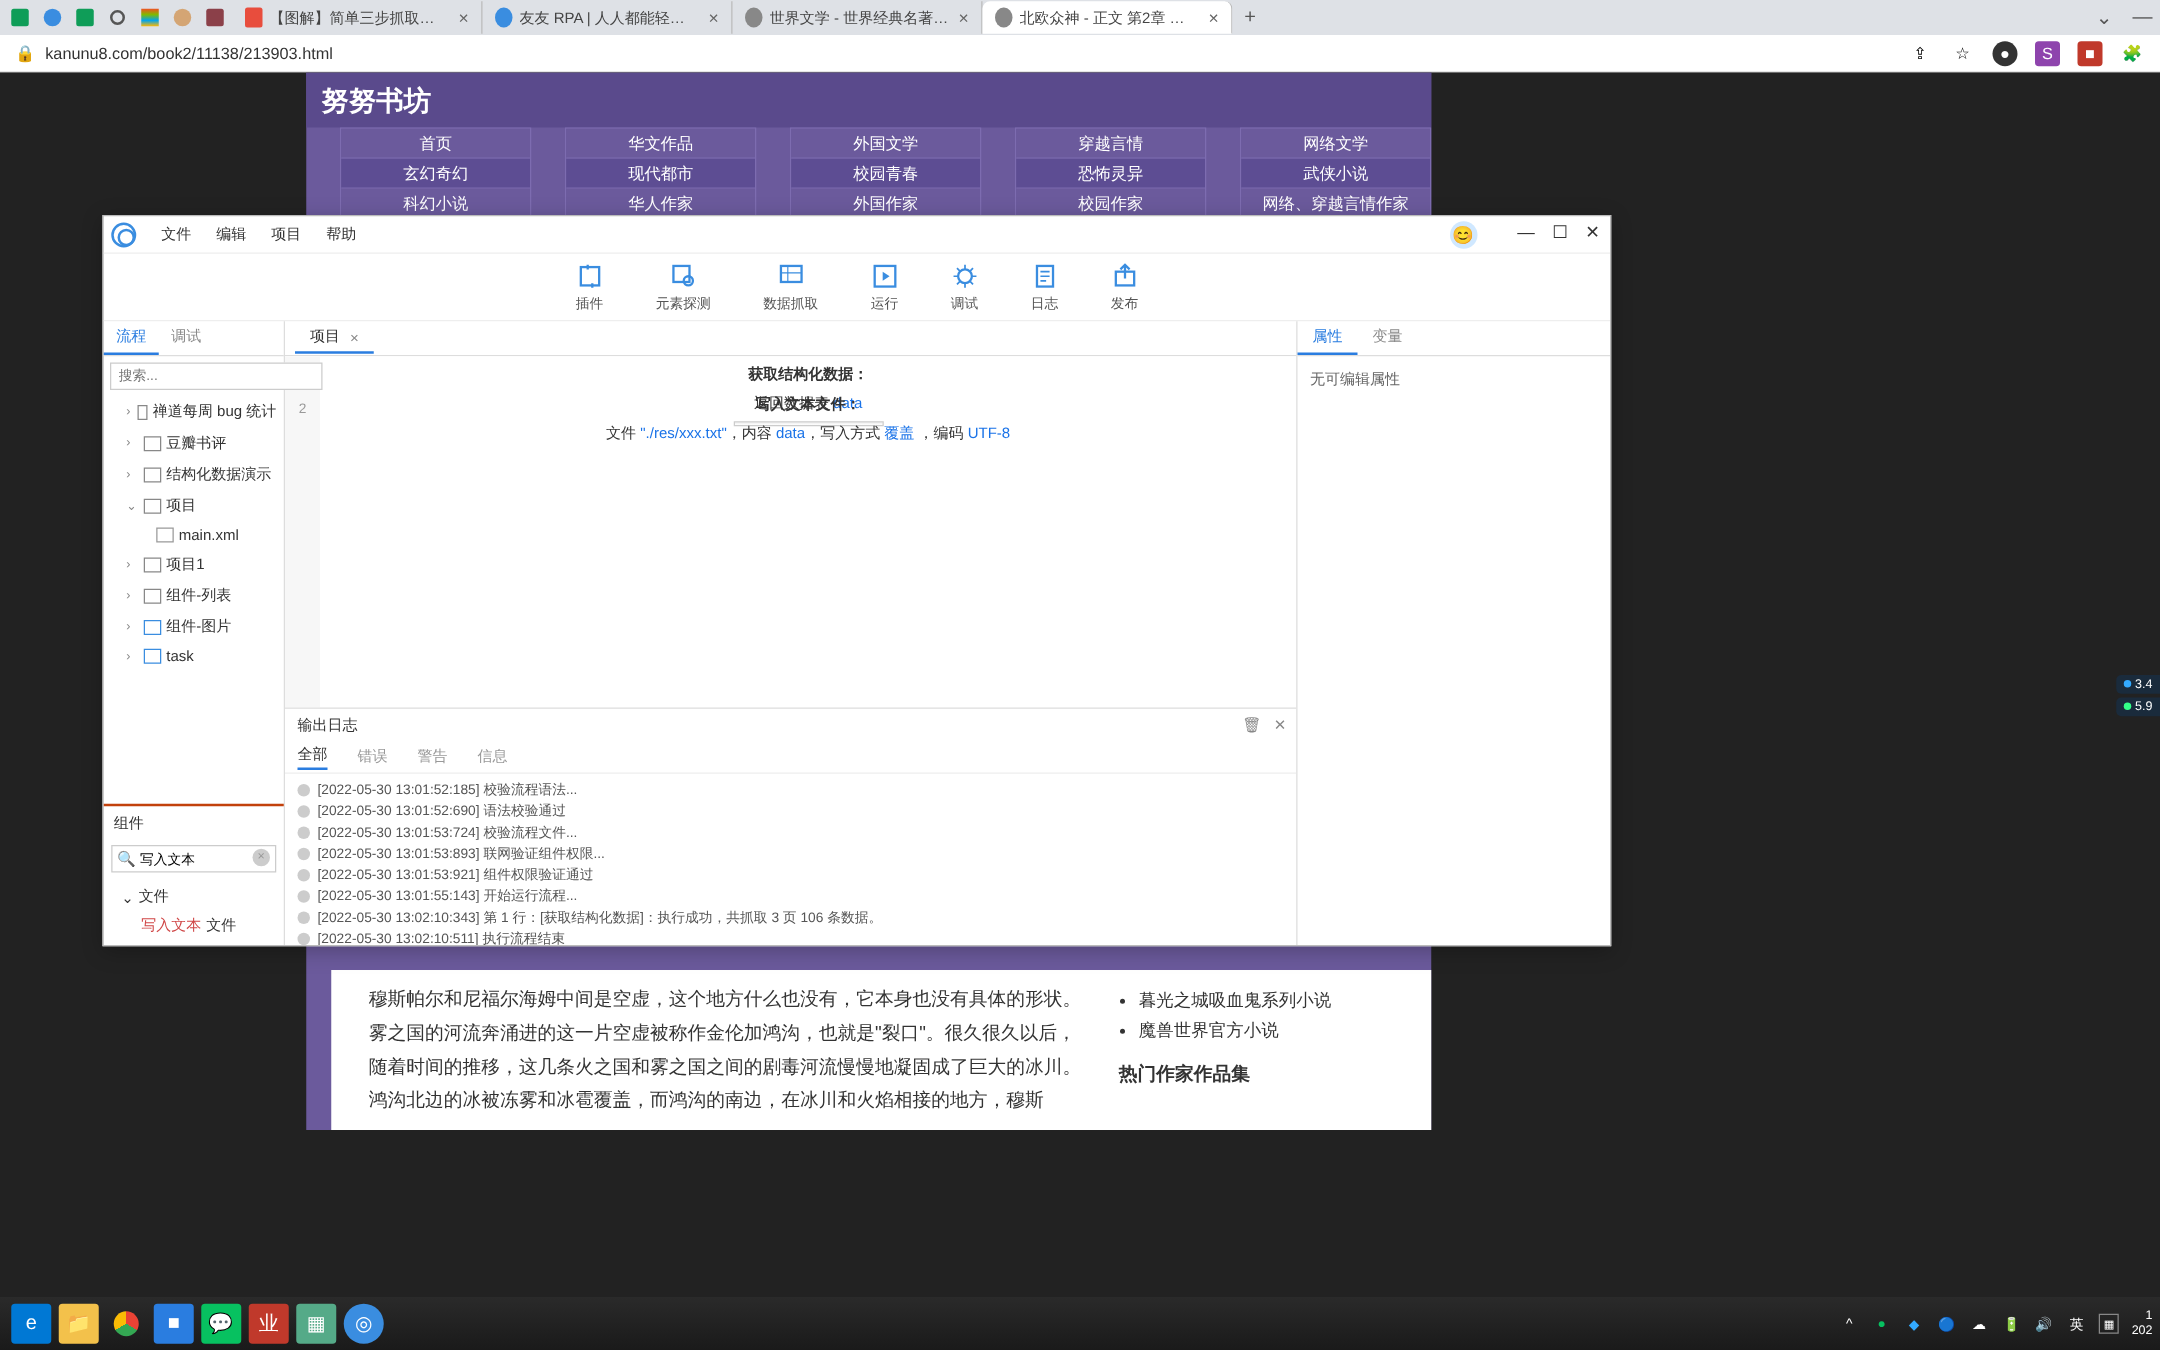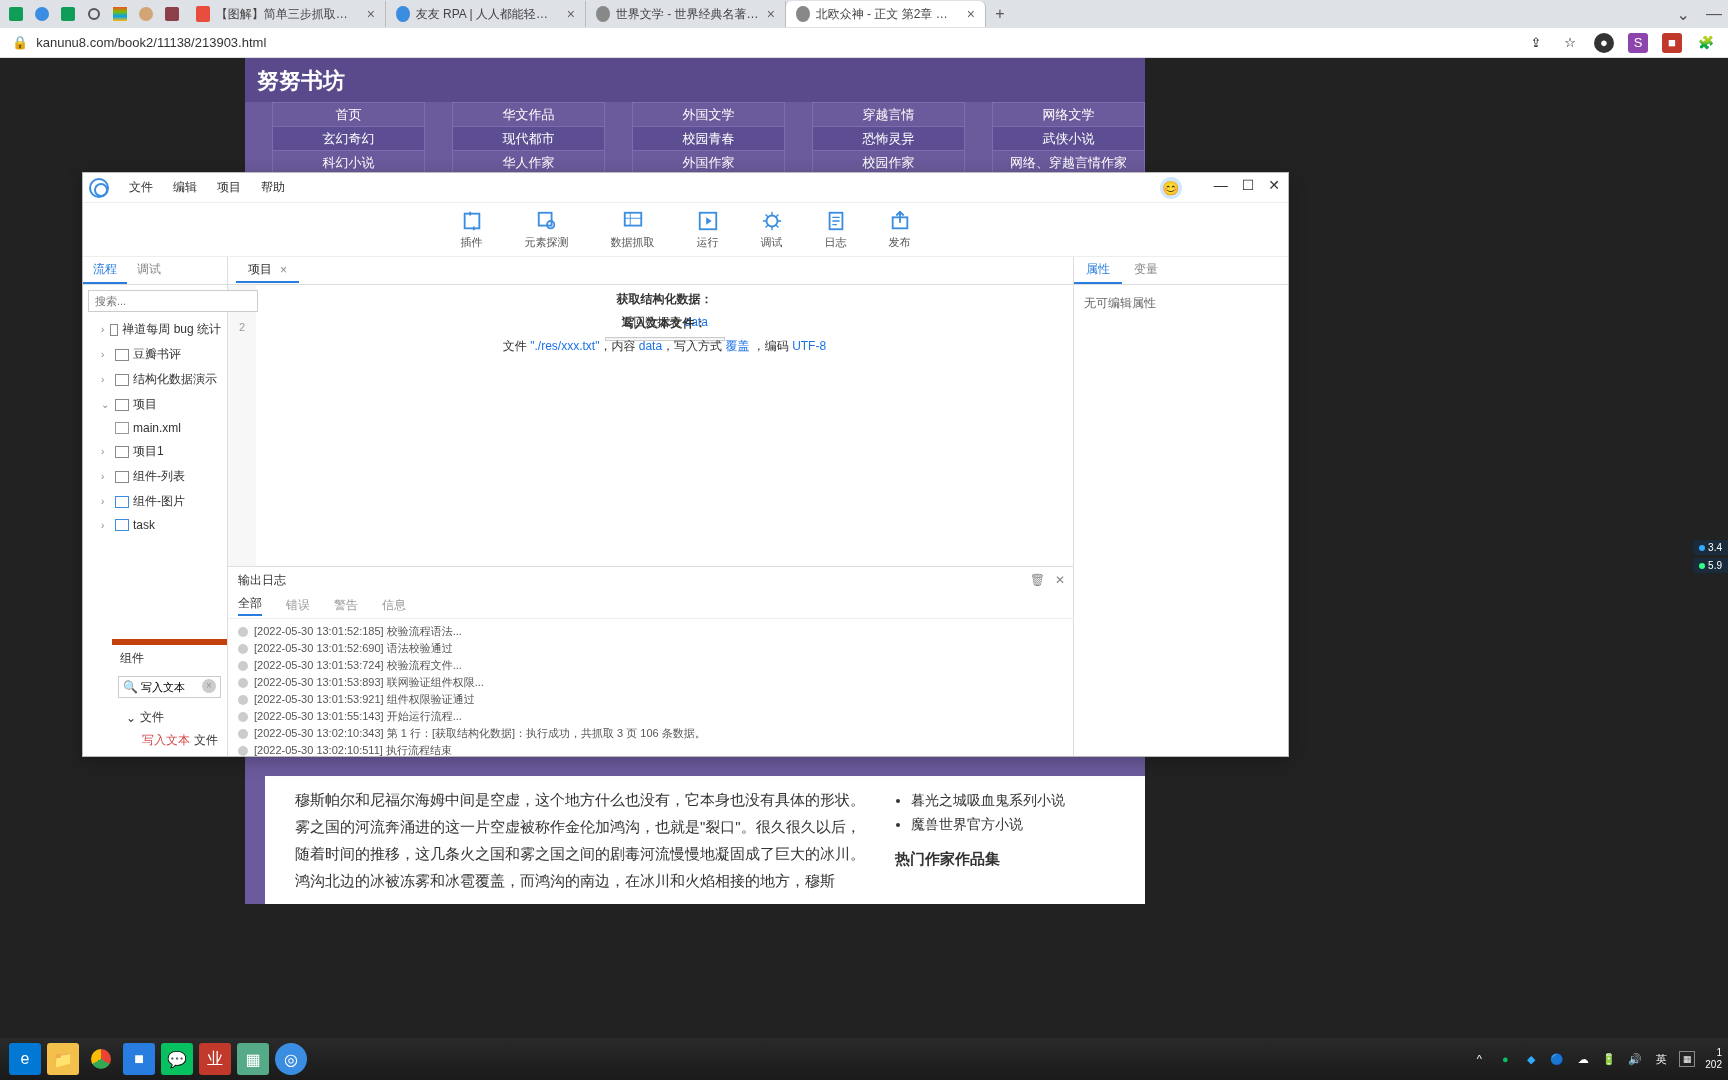--- a/index.html
+++ b/index.html
@@ -57,24 +57,24 @@
 .panel-tabs { height: 28px; display: flex; border-bottom: 1px solid #ddd; }
 .panel-tab { padding: 4px 10px; font-size: 12px; color: #888; }
 .panel-tab.active { color: #2a7de0; border-bottom: 2px solid #2a7de0; }
 .search-row { display: flex; align-items: center; padding: 5px; gap: 4px; }
 .search-box { flex: 1; border: 1px solid #ccc; height: 22px; font-size: 11px; padding: 0 20px 0 6px; color: #999; background: #fff; position: relative; }
 .add-btn { width: 20px; height: 20px; border: 1px solid #ccc; text-align: center; line-height: 18px; font-size: 13px; color: #666; }
 .tree { flex: 1; overflow: auto; font-size: 12px; color: #333; }
 .tree-item { padding: 4px 6px 4px 18px; display: flex; align-items: center; gap: 4px; white-space: nowrap; }
 .tree-item .chev { color: #888; font-size: 10px; width: 10px; }
 .tree-item .ico { width: 14px; height: 12px; border: 1px solid #888; display: inline-block; }
-.tree-item.file { padding-left: 32px; }
+.tree-item.file { padding-left: 42px; }
 .tree-item.file .ico { border-radius: 0; border-color: #999; }
 
-.comp-section { border-top: 6px solid #c2410c; margin-left: 29px; }
+.comp-section { border-top: 2px solid #c2410c; }
 .comp-header { padding: 5px 8px; font-size: 12px; color: #333; }
 .comp-search { margin: 4px 6px; position: relative; }
 .comp-search input { width: 100%; height: 22px; border: 1px solid #ccc; padding: 0 22px 0 22px; font-size: 11px; }
 .comp-search .sico { position: absolute; left: 5px; top: 4px; color: #999; font-size: 12px; }
 .comp-search .clr { position: absolute; right: 5px; top: 3px; color: #999; width:14px;height:14px;background:#ccc;border-radius:50%;font-size:10px;line-height:14px;text-align:center; }
 .comp-tree { font-size: 12px; color: #333; padding: 4px 0; }
 .comp-item { padding: 3px 6px 3px 14px; display: flex; align-items: center; gap: 4px; }
 .comp-item .hl { color: #d04848; }
 
 .center-panel { flex: 1; display: flex; flex-direction: column; }
@@ -93,21 +93,21 @@
 .log-panel { height: 190px; border-top: 1px solid #ddd; display: flex; flex-direction: column; }
 .log-header { height: 26px; display: flex; align-items: center; padding: 0 10px; font-size: 12px; color: #333; position: relative; }
 .log-header .icons { position: absolute; right: 8px; display: flex; gap: 10px; color: #888; }
 .log-tabs { height: 26px; display: flex; border-bottom: 1px solid #eee; padding-left: 10px; gap: 24px; align-items: center; }
 .log-tab { font-size: 12px; color: #999; }
 .log-tab.active { color: #333; border-bottom: 2px solid #2a7de0; padding-bottom: 2px; }
 .log-body { flex: 1; overflow: auto; padding: 4px 10px; font-size: 11px; color: #555; }
 .log-line { display: flex; align-items: center; gap: 6px; padding: 1px 0; }
 .log-line .dot { width: 10px; height: 10px; background: #ccc; border-radius: 50%; flex-shrink: 0; }
 
-.right-panel { width: 215px; border-left: 1px solid #ddd; }
+.right-panel { width: 251px; border-left: 1px solid #ddd; }
 .right-tabs { height: 28px; display: flex; border-bottom: 1px solid #ddd; }
 .right-tab { padding: 4px 12px; font-size: 12px; color: #888; }
 .right-tab.active { color: #2a7de0; border-bottom: 2px solid #2a7de0; }
 .right-body { padding: 10px; font-size: 12px; color: #666; }
 
 
 .perf-badge { position: absolute; right: 0; top: 540px; background: #1a2b3c; color: #fff; font-size: 10px; padding: 2px 6px; border-radius: 4px 0 0 4px; }
 .perf-badge.b2 { top: 558px; text-align: center; }
 .perf-dot { width:6px;height:6px;border-radius:50%;display:inline-block;margin-right:3px; }
 

